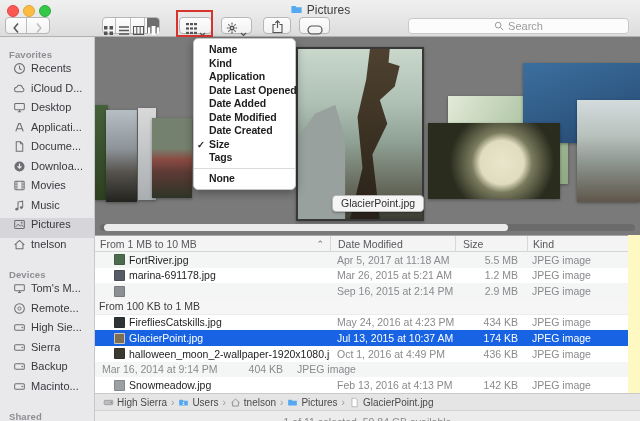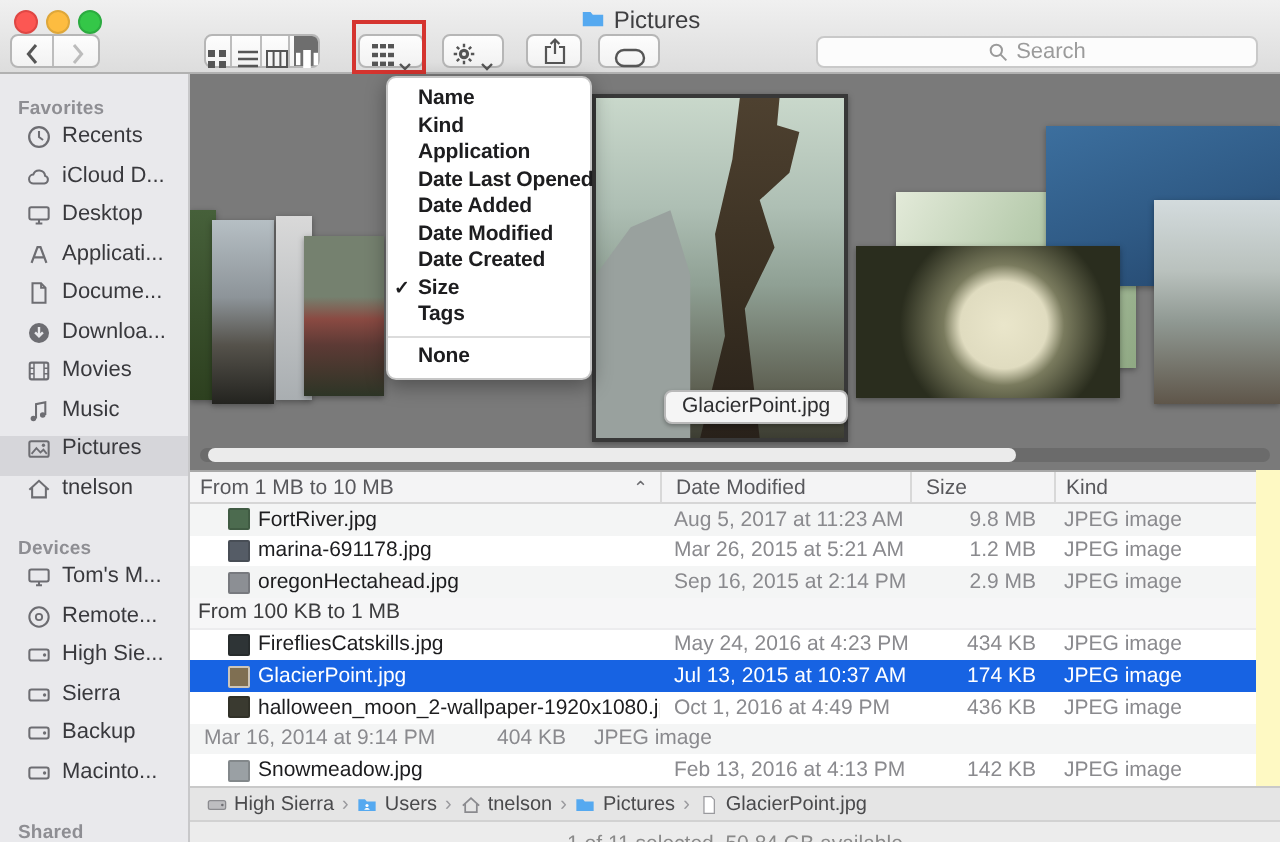--- a/index.html
+++ b/index.html
@@ -416,37 +416,36 @@
         <span>Kind</span>
         </div>
     </div>
 
     <div class="list-body">
         <div class="row alt">
           <div class="c-name">
             <span class="fic" style="background: rgb(76, 107, 79);"></span>
             <span>FortRiver.jpg</span>
           </div>
-          <div class="c-date">Aug 5, 2017 at 11:23 AM</div>
-          <div class="c-size">9.8 MB</div>
+          <div class="c-date">Apr 5, 2017 at 11:18 AM</div>
+          <div class="c-size">5.5 MB</div>
           <div class="c-kind">JPEG image</div>
         </div>
         <div class="row">
           <div class="c-name">
             <span class="fic" style="background: rgb(85, 92, 102);"></span>
             <span>marina-691178.jpg</span>
           </div>
           <div class="c-date">Mar 26, 2015 at 5:21 AM</div>
           <div class="c-size">1.2 MB</div>
           <div class="c-kind">JPEG image</div>
         </div>
         <div class="row alt">
           <div class="c-name">
             <span class="fic" style="background: rgb(140, 143, 148);"></span>
-            <span>oregonHectahead.jpg</span>
           </div>
           <div class="c-date">Sep 16, 2015 at 2:14 PM</div>
           <div class="c-size">2.9 MB</div>
           <div class="c-kind">JPEG image</div>
         </div>
         <div class="grouprow">From 100 KB to 1 MB</div>
         <div class="row">
           <div class="c-name">
             <span class="fic" style="background: rgb(46, 52, 54);"></span>
             <span>FirefliesCatskills.jpg</span>

